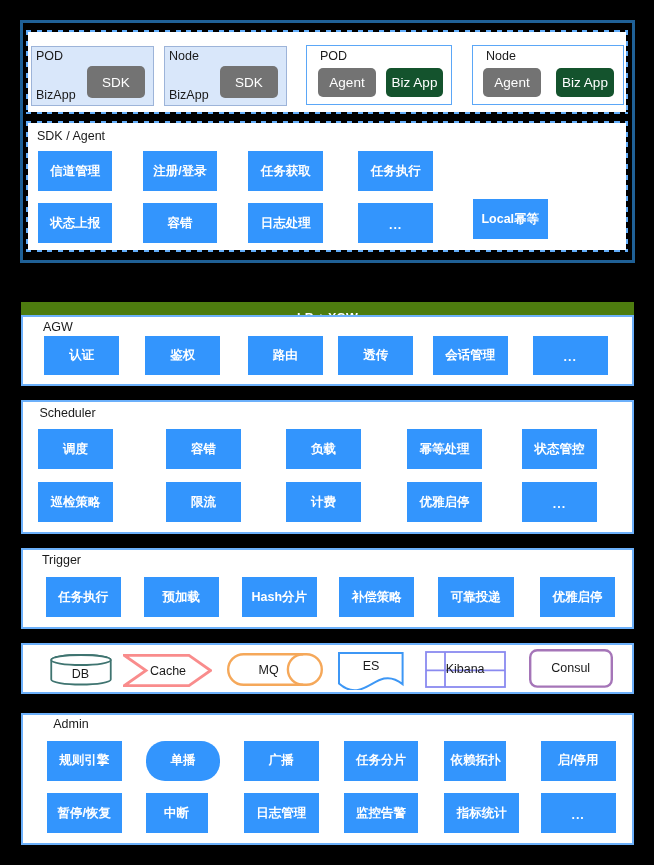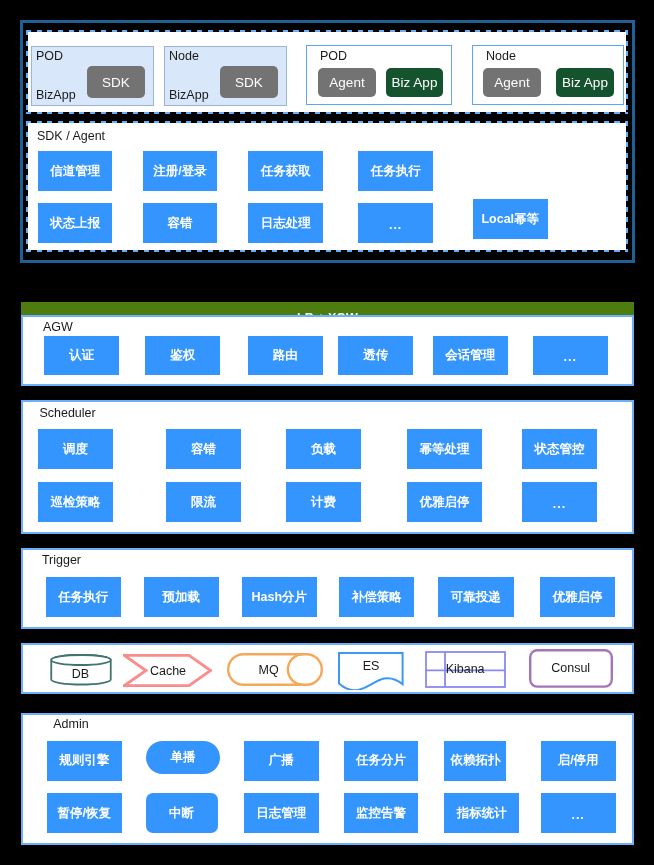--- a/index.html
+++ b/index.html
@@ -167,27 +167,27 @@
         <rect x="1.2" y="1.2" width="81.6" height="36.4" rx="7" ry="7" fill="#ffffff" stroke="#a575b8" stroke-width="2.4"></rect>
       </svg>
       <span class="mw-label" style="left:505.7px;top:16px;width:84px;height:14px;">Consul</span>
     </div>
   </div>
 
   <div class="panel" id="admin-panel" style="left:21px;top:713px;width:613px;height:132px;">
     <span class="plabel" style="left:21.2px;top:2.6px;margin-left:9px;">Admin</span>
     <div id="admin-btns">
         <div class="btn" style="left: 23.9px; top: 25.7px; width: 74.9px; height: 40px;">规则引擎</div>
-        <div class="btn" style="left: 122.6px; top: 25.7px; width: 74.9px; height: 33px; border-radius: 19px;">单播</div>
+        <div class="btn" style="left: 122.6px; top: 25.7px; width: 74.9px; height: 40px; border-radius: 19px;">单播</div>
         <div class="btn" style="left: 220.8px; top: 25.7px; width: 74.9px; height: 40px;">广播</div>
         <div class="btn" style="left: 320.6px; top: 25.7px; width: 74.9px; height: 40px;">任务分片</div>
         <div class="btn" style="left: 421.4px; top: 25.7px; width: 62px; height: 40px;">依赖拓扑</div>
         <div class="btn" style="left: 517.7px; top: 25.7px; width: 74.9px; height: 40px;">启/停用</div>
         <div class="btn" style="left: 23.9px; top: 78px; width: 74.9px; height: 40px;">暂停/恢复</div>
-        <div class="btn" style="left: 122.6px; top: 78px; width: 72px; height: 40px; border-radius: 7px;">中断</div>
+        <div class="btn" style="left: 122.6px; top: 78px; width: 62px; height: 40px;">中断</div>
         <div class="btn" style="left: 220.8px; top: 78px; width: 74.9px; height: 40px;">日志管理</div>
         <div class="btn" style="left: 320.6px; top: 78px; width: 74.9px; height: 40px;">监控告警</div>
         <div class="btn" style="left: 421.4px; top: 78px; width: 74.9px; height: 40px;">指标统计</div>
         <div class="btn ellipsis" style="left: 517.7px; top: 78px; width: 74.9px; height: 40px;">...</div>
       </div>
   </div>
 
 </div>
 
 </body></html>

